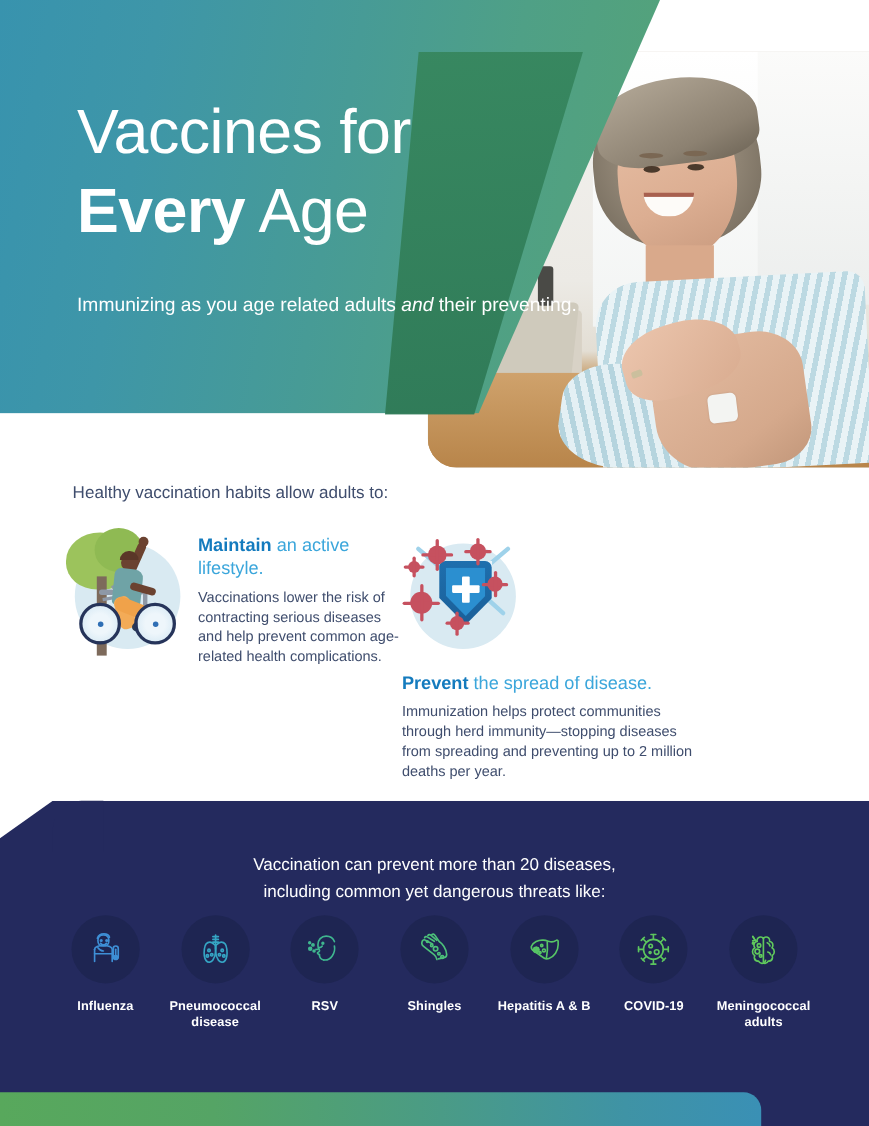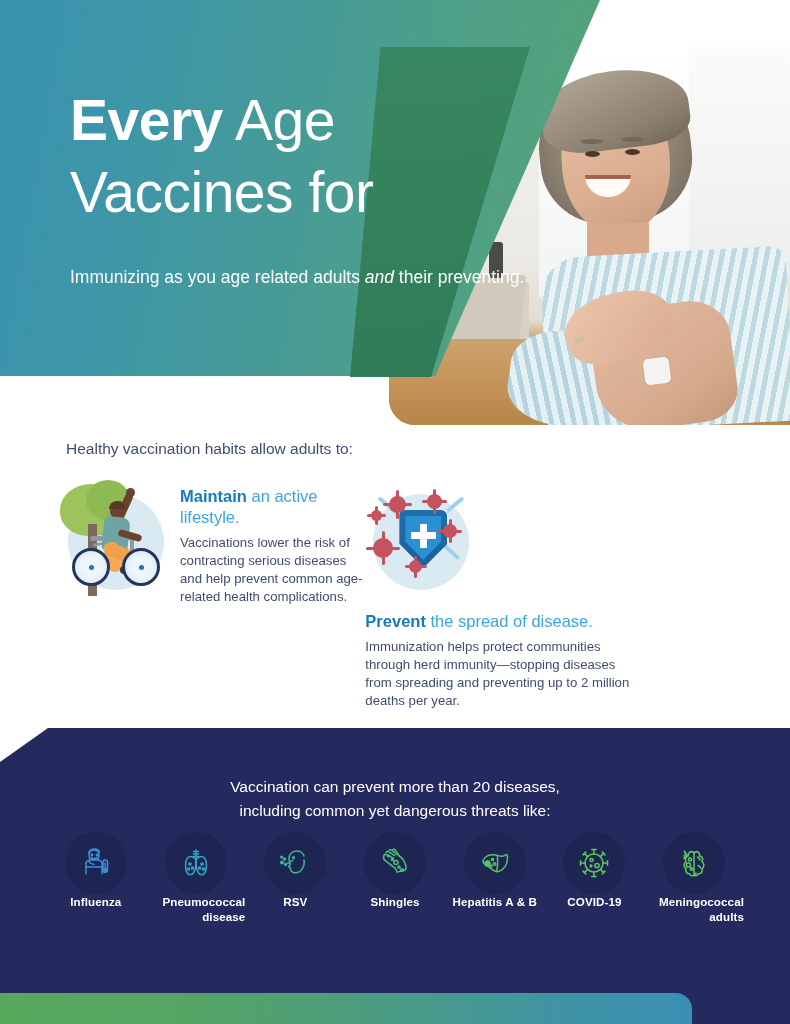--- a/index.html
+++ b/index.html
@@ -187,22 +187,22 @@
     background:#242a5e; border-top-left-radius:26px; }
   .navy-head { position:absolute; left:0; top:775px; width:790px; text-align:center;
     color:#ffffff; font-size:15.5px; line-height:24px; }
   .navy-head span { display:block; }
 
   .diseases { position:absolute; left:0; top:832px; width:790px;
     display:flex; justify-content:center; align-items:flex-start; gap:0; padding:0 46px; }
   .dis { flex:1 1 0; display:flex; flex-direction:column; align-items:center; }
   .dis-circ { width:62px; height:62px; border-radius:50%; background:#1e2552;
     display:flex; align-items:center; justify-content:center; }
-  .dis-label { font-size:11.6px; font-weight:700; color:#ffffff;
-    text-align:right; line-height:15px; letter-spacing:.1px; }
+  .dis-label { margin-top:13px; font-size:11.6px; font-weight:700; color:#ffffff;
+    text-align:center; line-height:15px; letter-spacing:.1px; }
 
   .footbar {
     position:absolute; left:0; top:993px; width:692px; height:31px;
     background:linear-gradient(90deg,#58a85c 0%,#55a465 28%,#4a9b86 58%,#3f93a5 82%,#3a90b5 100%);
     border-top-right-radius:16px; border-bottom-right-radius:0;
   }
 </style>
 </head>
 <body>
 
@@ -231,22 +231,22 @@
     <div class="ph-hand"></div>
     <div class="ph-ring"></div>
     <div class="ph-bandaid"></div>
   </div>
 
   <div class="hero-green-overlay"></div>
 
   <div class="hero-band"></div>
 
   <div class="hero-text">
+    <div class="hero-title">Vaccines for</div>
     <div class="hero-title"><b>Every</b><span> Age</span></div>
-    <div class="hero-title">Vaccines for</div>
     <div class="hero-sub"><span>Immunizing as you age related adults </span><i>and</i><span> their preventing.</span></div>
   </div>
 </section>
 
 <section class="benefits">
   <div class="benefits-lead">Healthy vaccination habits allow adults to:</div>
 
   <div class="cards">
 
     <div class="card left">

